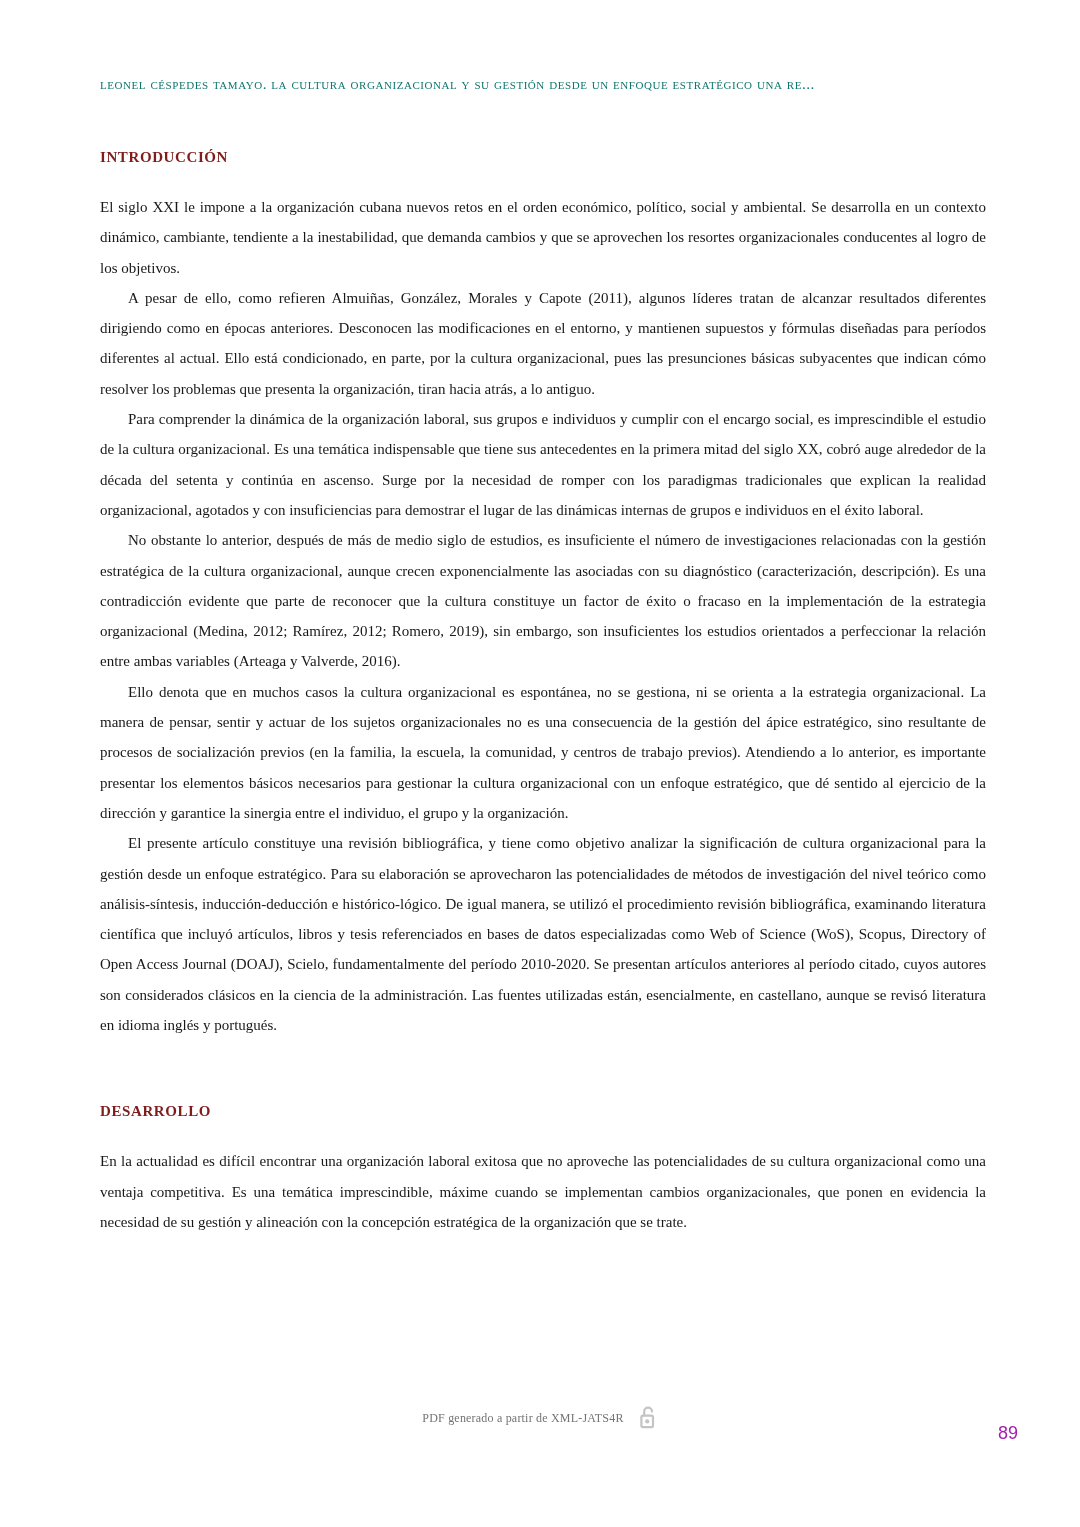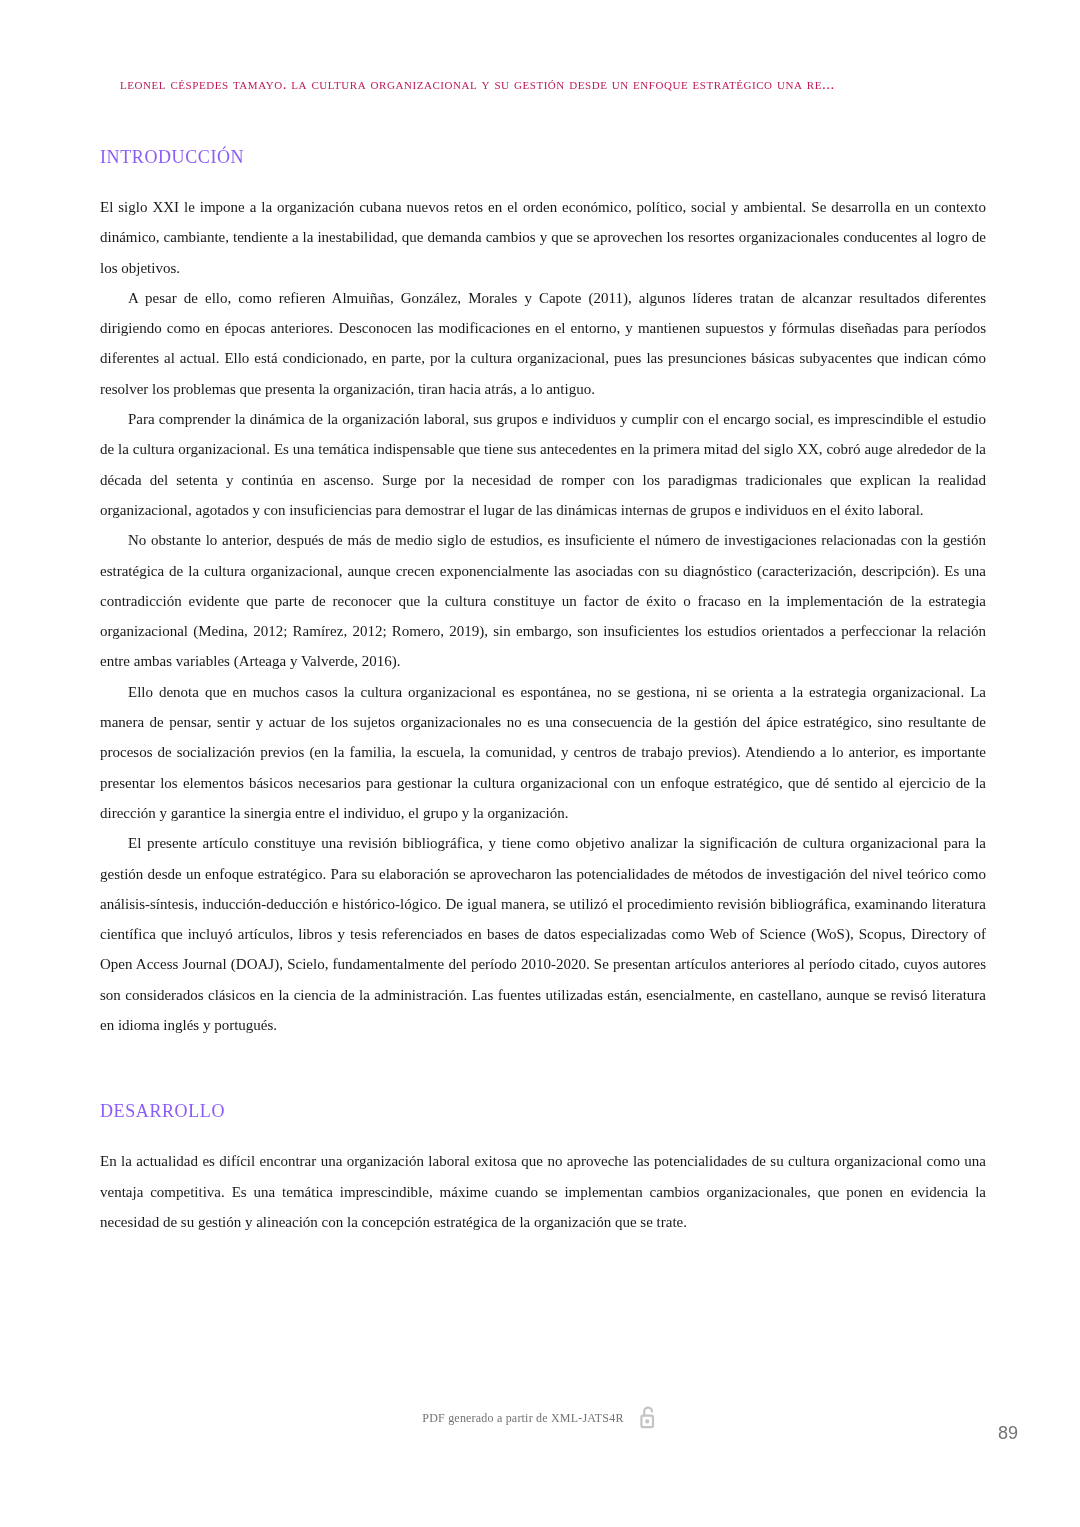--- a/index.html
+++ b/index.html
@@ -28,44 +28,43 @@
   
   .running-head {
     position: absolute;
     top: 74px;
     left: 100px;
     width: 886px;
     font-family: "Liberation Serif", "DejaVu Serif", serif;
     font-size: 15.2px;
     line-height: 20px;
     letter-spacing: 0.55px;
-    color: #be185d;
+    color: #0f766e;
     white-space: nowrap;
     overflow: hidden;
     font-variant: small-caps;
     text-transform: lowercase;
-    margin-left: 20px;
   }
   
 
   
   .column {
     position: absolute;
     top: 142px;
     left: 100px;
     width: 886px;
   }
 
   h2.section-heading {
     margin: 0 0 24px 0;
     font-family: "Liberation Serif", "DejaVu Serif", serif;
-    font-size: 25px;
-    font-weight: normal;
+    font-size: 21px;
+    font-weight: bold;
     letter-spacing: 0.6px;
-    color: #8b5cf6;
+    color: #7f1d1d;
     font-variant: small-caps;
     text-transform: lowercase;
     line-height: 26px;
   }
   h2.section-heading.second {
     margin-top: 56px;
   }
 
   p.body-text {
     margin: 0;
@@ -114,21 +113,21 @@
     line-height: 0;
   }
   .oa-icon svg { display: block; }
 
   .page-number {
     position: absolute;
     right: 62px;
     top: 18px;
     font-family: "Liberation Sans", "DejaVu Sans", sans-serif;
     font-size: 18px;
-    color: #737373;
+    color: #a21caf;
   }
 </style>
 </head>
 <body>
 
 <div class="page">
 
   <div class="running-head">Leonel Céspedes Tamayo. La cultura organizacional y su gestión desde un enfoque estratégico una re...</div>
 
   <div class="column">

